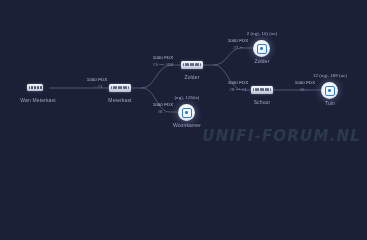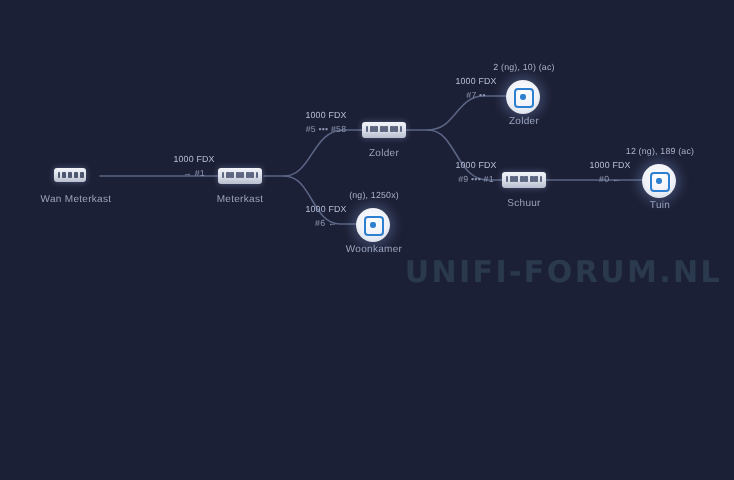--- a/index.html
+++ b/index.html
@@ -83,20 +83,21 @@
   .watermark{
     position:absolute;
     right:6px;bottom:5px;
     font-size:15px;
     font-weight:bold;
     letter-spacing:1.2px;
     color:rgba(120,190,200,.16);
     font-family:"DejaVu Sans", sans-serif;
     white-space:nowrap;
     user-select:none;
+    font-style:italic;
   }
 </style>
 </head>
 <body>
 
 <svg id="topology" viewBox="0 0 367 150" preserveAspectRatio="none">
   <g fill="none" stroke="#59628020" stroke-width="0"></g>
   <g fill="none" stroke="#5a6483" stroke-width="0.8" stroke-linecap="round">
 
     <path d="M 50 88 L 110 88"></path>

